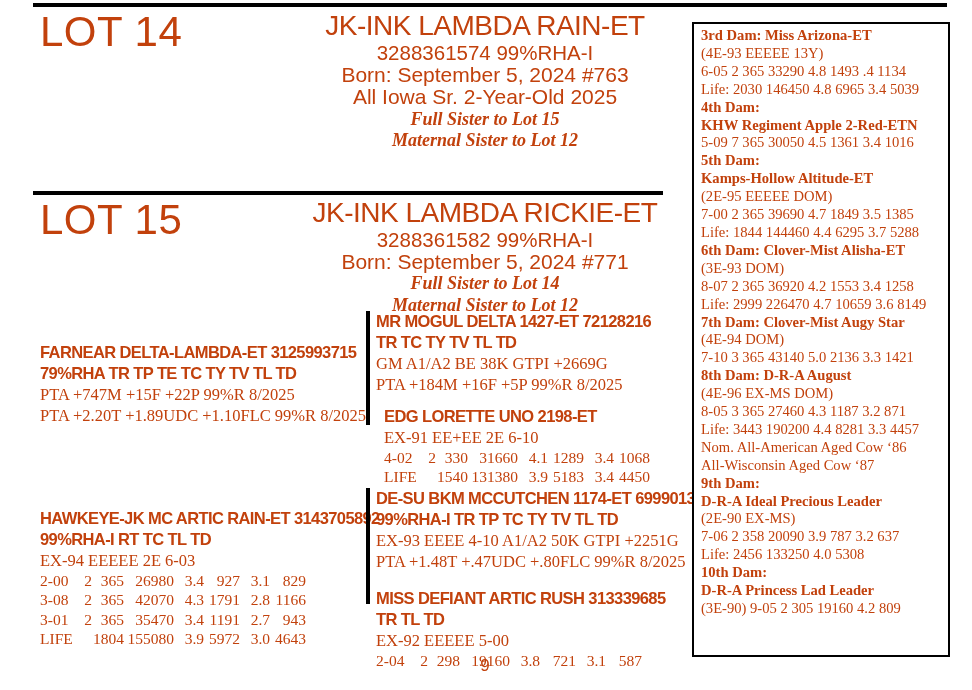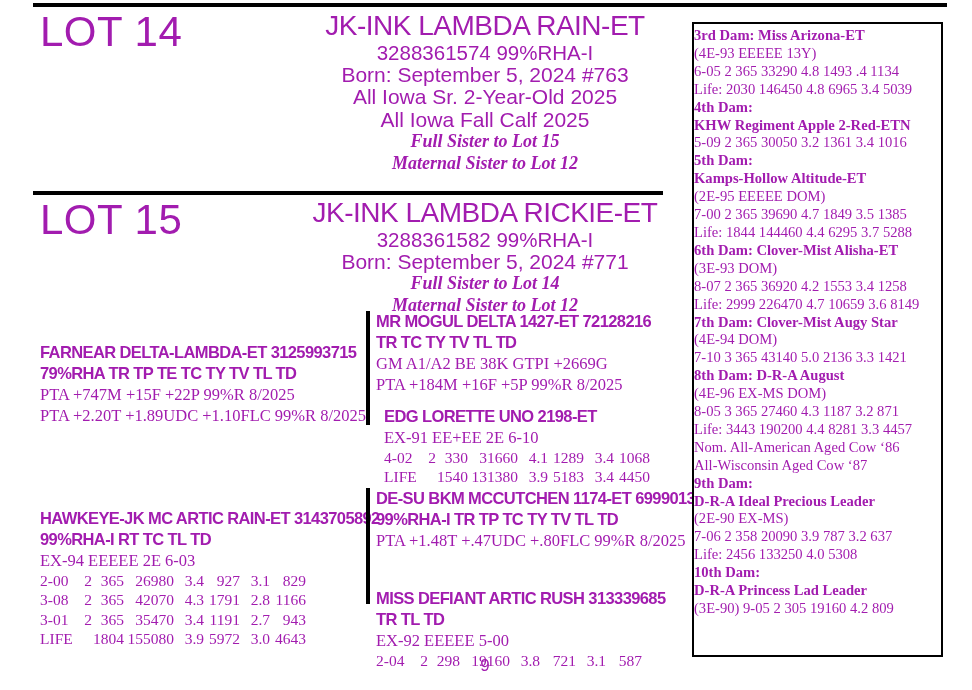--- a/index.html
+++ b/index.html
@@ -1,16 +1,16 @@
 <!DOCTYPE html>
 <html><head>
 <meta charset="utf-8">
 <style>
   html,body{margin:0;padding:0;background:#fff;}
-  #page{position:relative;width:972px;height:690px;background:#ffffff;overflow:hidden;color:#a21caf;}
+  #page{position:relative;width:972px;height:690px;background:#ffffff;overflow:hidden;color:#c2410c;}
   .rule{position:absolute;background:#000;}
 
   
   .lot-label{position:absolute;left:40px;font:42px "Liberation Sans",sans-serif;letter-spacing:.5px;white-space:nowrap;}
 
   
   .head{position:absolute;left:250px;width:470px;text-align:center;}
   .head .name{font:28px/31px "Liberation Sans",sans-serif;letter-spacing:-.5px;white-space:nowrap;}
   .head .reg{font:20.5px/23px "Liberation Sans",sans-serif;white-space:nowrap;}
   .head .born{font:21px/22px "Liberation Sans",sans-serif;white-space:nowrap;}
@@ -31,40 +31,39 @@
   .rec .c3{width:50px;}
   .rec .c4{width:30px;}
   .rec .c5{width:36px;}
   .rec .c6{width:30px;}
   .rec .c7{width:36px;}
 
   
   .bracket{position:absolute;width:4px;background:#000;}
 
   
-  #dam-history-box{position:absolute;left:692px;top:22px;width:247px;height:628px;border:2px solid #000;padding:3px 0 0 0;background:#fff;}
+  #dam-history-box{position:absolute;left:692px;top:22px;width:247px;height:628px;border:2px solid #000;padding:3px 0 0 7px;background:#fff;}
   .hline{font:14.6px/17.9px "Liberation Serif",serif;white-space:nowrap;}
   .hline.b{font-weight:bold;}
 
   #page-num{position:absolute;left:250px;top:656px;width:470px;text-align:center;font:17px "Liberation Sans",sans-serif;}
 </style>
 </head>
 <body>
 
 <div id="page">
 
   <div class="rule" id="rule-top" style="left:33px;top:3px;width:914px;height:4px;"></div>
 
   <div class="lot-label" style="top:8px;">LOT 14</div>
   <div class="head" style="top:10px;">
     <div class="name">JK-INK LAMBDA RAIN-ET</div>
     <div class="reg">3288361574 99%RHA-I</div>
     <div class="born">Born: September 5, 2024 #763</div>
     <div class="award">All Iowa Sr. 2-Year-Old 2025</div>
-    <div class="award">All Iowa Fall Calf 2025</div>
     <div class="note">Full Sister to Lot 15</div>
     <div class="note">Maternal Sister to Lot 12</div>
   </div>
 
   <div class="rule" id="rule-mid" style="left:33px;top:191px;width:630px;height:4px;"></div>
 
   <div class="lot-label" style="top:196px;">LOT 15</div>
   <div class="head" style="top:197px;text-align:center;">
     <div class="name">JK-INK LAMBDA RICKIE-ET</div>
     <div class="reg">3288361582 99%RHA-I</div>
@@ -157,20 +156,21 @@
         <span class="c4">3.9</span>
         <span class="c5">5183</span>
         <span class="c6">3.4</span>
         <span class="c7">4450</span>
     </div>
   </div>
 
   <div class="ped" style="left:376px;top:488px;">
     <div class="blk-title">DE-SU BKM MCCUTCHEN 1174-ET 69990138</div>
     <div class="blk-title">99%RHA-I TR TP TC TY TV TL TD</div>
+    <div class="serif-line">EX-93 EEEE 4-10 A1/A2 50K GTPI +2251G</div>
     <div class="serif-line">PTA +1.48T +.47UDC +.80FLC 99%R 8/2025</div>
   </div>
 
   <div class="ped" style="left:376px;top:588px;">
     <div class="blk-title">MISS DEFIANT ARTIC RUSH 313339685</div>
     <div class="blk-title">TR TL TD</div>
     <div class="serif-line">EX-92 EEEEE 5-00</div>
     <div class="rec">
       <span class="c0">2-04</span>
         <span class="c1">2</span>
@@ -183,21 +183,21 @@
     </div>
   </div>
 
   <div id="dam-history-box">
     <div class="hline b">3rd Dam: Miss Arizona-ET</div>
     <div class="hline">(4E-93 EEEEE 13Y)</div>
     <div class="hline">6-05 2 365 33290 4.8 1493 .4 1134</div>
     <div class="hline">Life: 2030 146450 4.8 6965 3.4 5039</div>
     <div class="hline b">4th Dam:</div>
     <div class="hline b">KHW Regiment Apple 2-Red-ETN</div>
-    <div class="hline">5-09 2 365 30050 3.2 1361 3.4 1016</div>
+    <div class="hline">5-09 7 365 30050 4.5 1361 3.4 1016</div>
     <div class="hline b">5th Dam:</div>
     <div class="hline b">Kamps-Hollow Altitude-ET</div>
     <div class="hline">(2E-95 EEEEE DOM)</div>
     <div class="hline">7-00 2 365 39690 4.7 1849 3.5 1385</div>
     <div class="hline">Life: 1844 144460 4.4 6295 3.7 5288</div>
     <div class="hline b">6th Dam: Clover-Mist Alisha-ET</div>
     <div class="hline">(3E-93 DOM)</div>
     <div class="hline">8-07 2 365 36920 4.2 1553 3.4 1258</div>
     <div class="hline">Life: 2999 226470 4.7 10659 3.6 8149</div>
     <div class="hline b">7th Dam: Clover-Mist Augy Star</div>

